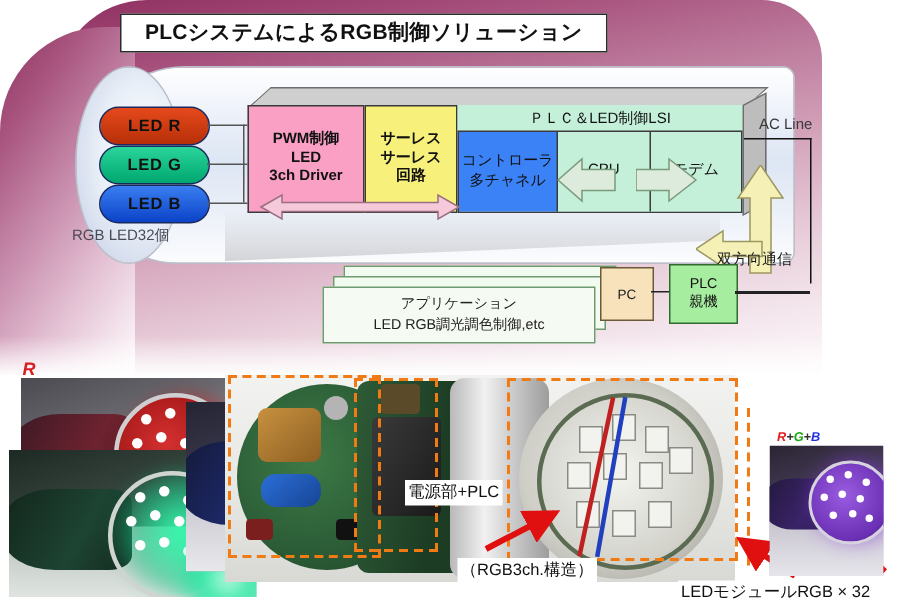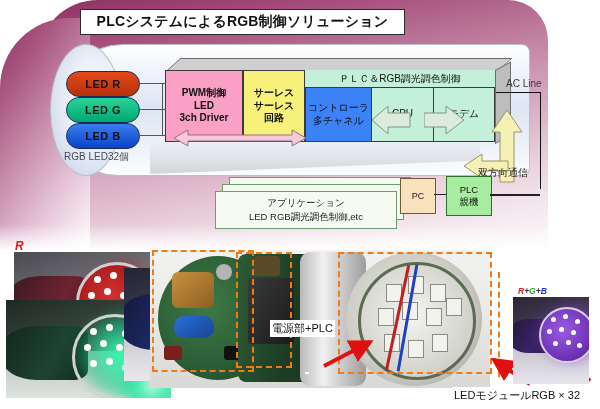--- a/index.html
+++ b/index.html
@@ -35,21 +35,21 @@
     justify-content:center;}
   .title-box span{font-size:14px;font-weight:bold;color:#111;letter-spacing:.2px;white-space:nowrap;}
 
   
   .led-pill{position:absolute;width:72px;height:24px;border:1.4px solid #1b2a5e;
     border-radius:16px;display:flex;align-items:center;justify-content:center;
     font-size:11px;font-weight:bold;color:#111;letter-spacing:.5px;}
   .led-r{left:66px;top:71px;background:linear-gradient(to bottom,#e5491c,#b72f08);}
   .led-g{left:66px;top:97px;background:linear-gradient(to bottom,#2ad49a,#00a870);}
   .led-b{left:66px;top:123px;background:linear-gradient(to bottom,#3a7ef0,#0b43c8);}
-  .rgb-caption{position:absolute;left:64px;top:150px;font-size:10px;color:#4a4a52;white-space:nowrap;}
+  .rgb-caption{position:absolute;left:48px;top:150px;font-size:10px;color:#4a4a52;white-space:nowrap;}
 
   
   .lead{position:absolute;height:1px;background:#555;}
   .lead-v{position:absolute;width:1px;background:#555;}
 
   
   .face-top{position:absolute;background:#cfcfcf;border:1px solid #6d6d6d;}
   .face-side{position:absolute;background:#bdbdbd;border:1px solid #6d6d6d;}
 
   
@@ -164,21 +164,21 @@
     <span>3ch  Driver</span>
   </div>
 
   <div class="blk blk-cap">
     <span>サーレス</span>
     <span>サーレス</span>
     <span>回路</span>
   </div>
 
   <div class="blk lsi-outer"></div>
-  <div class="lsi-title">ＰＬＣ＆RGB調光調色制御</div>
+  <div class="lsi-title">ＰＬＣ＆LED制御LSI</div>
 
   <div class="blk blk-ctrl">
     <span>コントローラ</span>
     <span>多チャネル</span>
   </div>
   <div class="blk blk-cpu">
     <span>CPU</span>
   </div>
   <div class="blk blk-modem">
     <span>モデム</span>
@@ -319,20 +319,21 @@
     <div style="position:absolute;left:256px;top:14px;width:3px;height:108px;background:#2040c0;transform:rotate(10deg);"></div>
   </div>
 
   <div class="dash-box" style="left:152px;top:250px;width:98px;height:118px;"></div>
   <div class="dash-box" style="left:236px;top:252px;width:52px;height:112px;"></div>
   <div class="dash-box" style="left:338px;top:252px;width:150px;height:118px;"></div>
   <div class="dash-box" style="left:498px;top:272px;width:0px;height:105px;border-left:2px dashed #f07a14;border-top:none;border-right:none;border-bottom:none;"></div>
 
   <div class="callout" style="left:270px;top:320px;">電源部+PLC</div>
   <div class="callout" style="left:305px;top:372px;">
+    <div>（RGB3ch.構造）</div>
   </div>
   <div class="callout" style="left:452px;top:387px;">LEDモジュールRGB × 32</div>
 
   <svg class="red-arrow" style="left:322px;top:336px;" width="56" height="34">
     <defs>
         <marker id="rh1" markerWidth="6" markerHeight="6" refX="5" refY="3" orient="auto">
       <polygon points="0,0 6,3 0,6" fill="#e01010"></polygon>
         </marker>
       </defs>
     <line x1="2" y1="30" x2="48" y2="6" stroke="#e01010" stroke-width="4" marker-end="url(#rh1)"></line>

